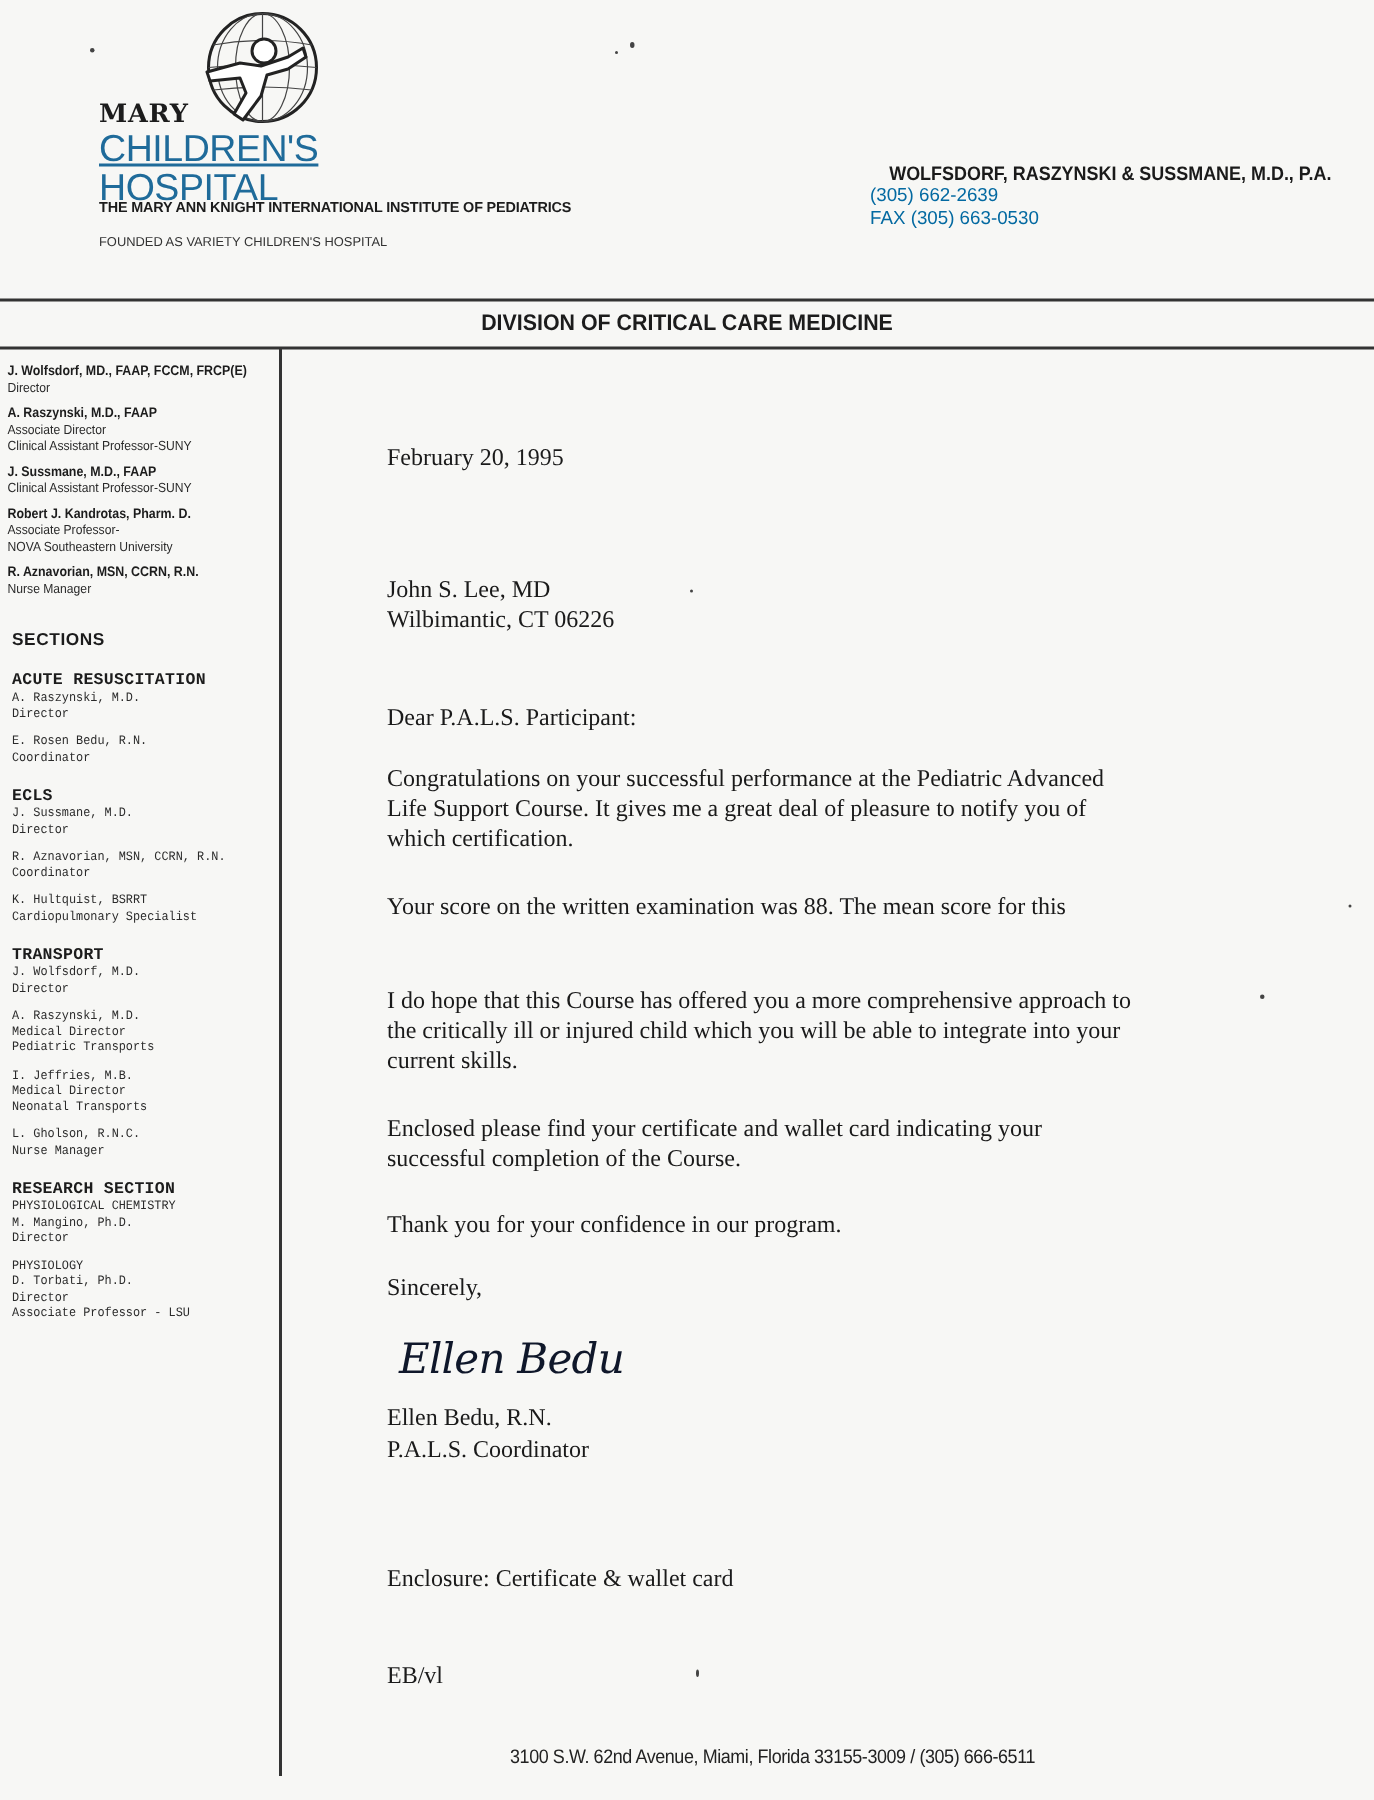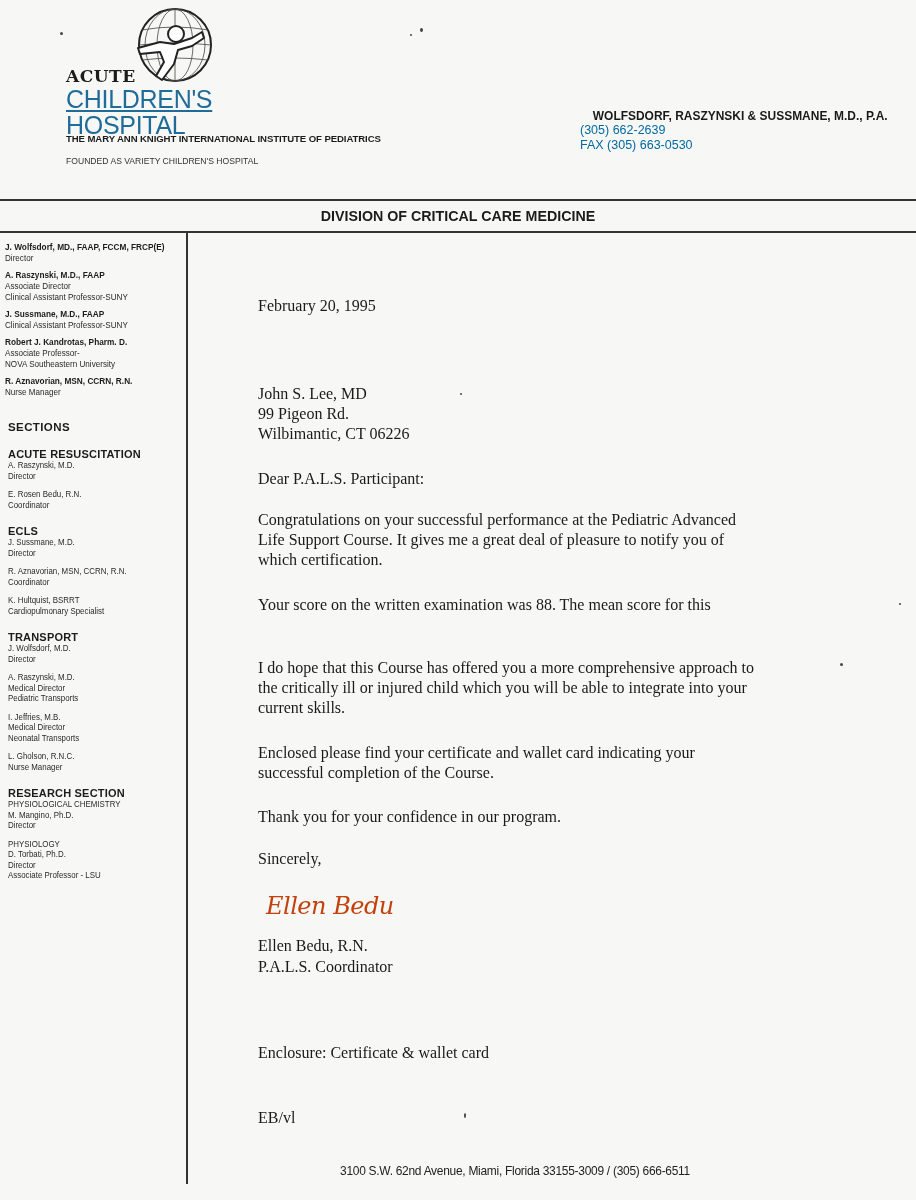--- a/index.html
+++ b/index.html
@@ -26,48 +26,48 @@
     .rule-top { top: 199px; }
     .rule-bottom { top: 231px; }
     .division { left: 0; width: 916px; top: 207px; text-align: center; font-size: 15px; font-weight: bold; color: #1c1c1c; transform: scaleX(0.95); }
     .vline { left: 186px; top: 232px; width: 1.5px; height: 952px; background: #333; }
     
     .sidebar { left: 5px; top: 242px; width: 178px; font-size: 9px; line-height: 11px; color: #1c1c1c; }
     .sb-entry { margin-bottom: 6px; }
     .sb-name { font-weight: bold; font-size: 9.2px; transform: scaleX(0.9); transform-origin: left; white-space: nowrap; }
     .sb-line { font-size: 8.8px; transform: scaleX(0.92); transform-origin: left; white-space: nowrap; color: #2a2a2a; }
     .sb-sections-title { font-weight: bold; font-size: 11.5px; margin: 24px 0 10px 3px; letter-spacing: 0.4px; }
-    .sb-section { margin-top: 16px; }
+    .sb-section { margin-top: 16px; font-family: Liberation Mono, monospace; }
     .sb-section-title { font-weight: bold; font-size: 11px; margin-left: 3px; letter-spacing: 0.2px; }
     .sb-sub { margin-left: 3px; margin-bottom: 8px; }
     .sb-sub .sb-line { font-size: 8.6px; line-height: 10.5px; }
     
     .letter { left: 258px; top: 0; width: 600px; font-family: "Liberation Serif", serif; font-size: 16px; line-height: 20px; color: #1a1a1a; }
     .letter .p { position: absolute; left: 0; width: 580px; }
-    .signature { font-family: "DejaVu Serif", serif; font-style: italic; font-size: 24px; color: #c2410c; letter-spacing: -0.5px; }
+    .signature { font-family: "DejaVu Serif", serif; font-style: italic; font-size: 28px; color: #0f172a; letter-spacing: -0.5px; }
     .footer { left: 340px; top: 1163px; font-size: 13px; color: #222; white-space: nowrap; transform: scaleX(0.92); transform-origin: left; letter-spacing: -0.3px; }
     .speck { position: absolute; background: #444; border-radius: 50%; }
   </style>
 </head>
 <body>
 
 <div class="abs logo-globe">
   <svg width="82" height="82" viewBox="0 0 82 82">
     <circle cx="41" cy="41" r="36" fill="none" stroke="#222" stroke-width="2"></circle>
     <ellipse cx="41" cy="41" rx="18" ry="36" fill="none" stroke="#444" stroke-width="0.8"></ellipse>
     <ellipse cx="41" cy="41" rx="30" ry="36" fill="none" stroke="#444" stroke-width="0.8"></ellipse>
     <line x1="41" y1="5" x2="41" y2="77" stroke="#444" stroke-width="0.8"></line>
     <path d="M8 26 Q41 20 74 26" fill="none" stroke="#444" stroke-width="0.8"></path>
     <path d="M5 41 Q41 37 77 41" fill="none" stroke="#444" stroke-width="0.8"></path>
     <path d="M8 56 Q41 52 74 56" fill="none" stroke="#444" stroke-width="0.8"></path>
     <circle cx="42" cy="30" r="8" fill="#fff" stroke="#222" stroke-width="2"></circle>
     <path d="M4 44 L26 38 L40 40 L58 34 L68 28 L70 34 L58 42 L44 46 L40 60 L28 76 L22 72 L30 58 L26 48 L6 50 Z" fill="#fff" stroke="#222" stroke-width="2" stroke-linejoin="round"></path>
   </svg>
 </div>
-<div class="abs logo-miami">ACUTE</div>
+<div class="abs logo-miami">MARY</div>
 <div class="abs logo-childrens">CHILDREN'S</div>
 <div class="abs logo-hospital">HOSPITAL</div>
 <div class="abs logo-institute">THE MARY ANN KNIGHT INTERNATIONAL INSTITUTE OF PEDIATRICS</div>
 <div class="abs logo-founded">FOUNDED AS VARIETY CHILDREN'S HOSPITAL</div>
 
 <div class="abs practice">
   <div class="practice-name">WOLFSDORF, RASZYNSKI &amp; SUSSMANE, M.D., P.A.</div>
   <div class="practice-phone">(305) 662-2639</div>
   <div class="practice-fax">FAX (305) 663-0530</div>
 </div>
@@ -165,21 +165,20 @@
           <div class="sb-line">Associate Professor - LSU</div>
         </div>
       </div>
     </div>
 </div>
 
 <div class="abs letter">
   <div class="p" style="top:296px">February 20, 1995</div>
   <div class="p" style="top:384px">
     <div>John S. Lee, MD</div>
-    <div>99 Pigeon Rd.</div>
     <div>Wilbimantic, CT  06226</div>
   </div>
   <div class="p" style="top:469px">Dear P.A.L.S. Participant:</div>
   <div class="p" style="top:510px">
     <div>Congratulations on your successful performance at the Pediatric Advanced</div>
     <div>Life Support Course.  It gives me a great deal of pleasure to notify you of</div>
     <div>which certification.</div>
   </div>
   <div class="p" style="top:595px">
     <div>Your score on the written examination was 88.  The mean score for this</div>

